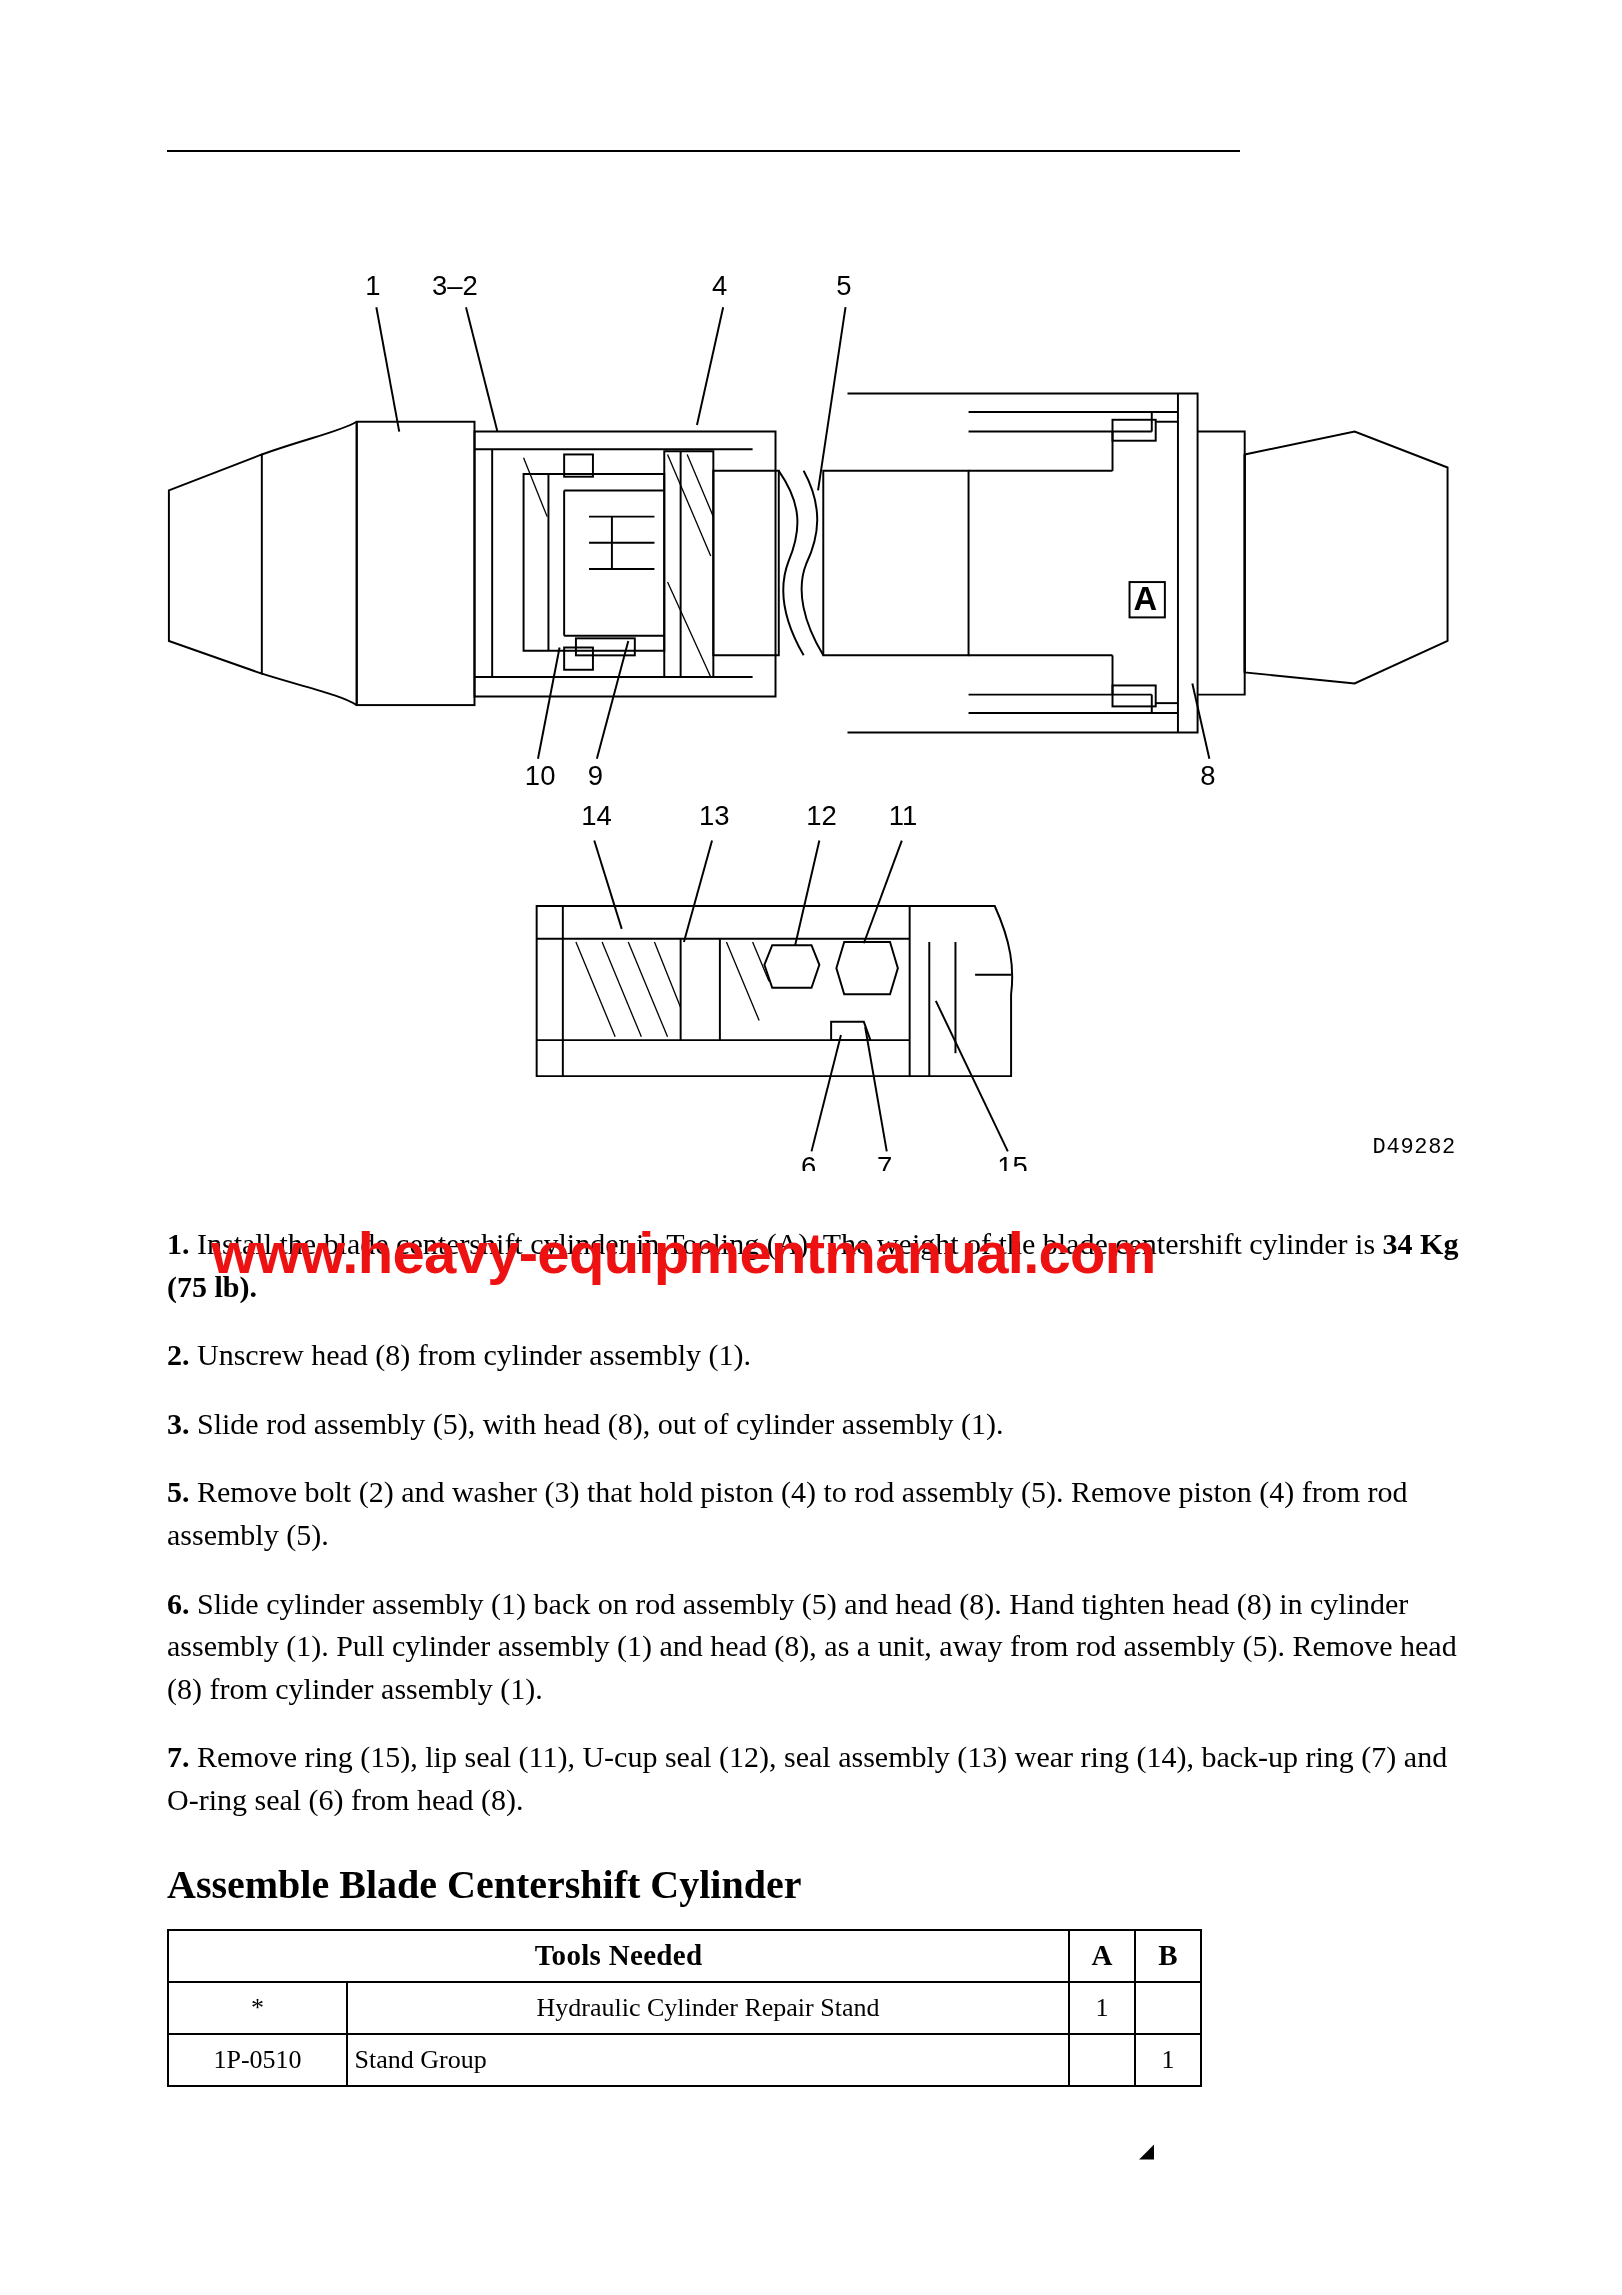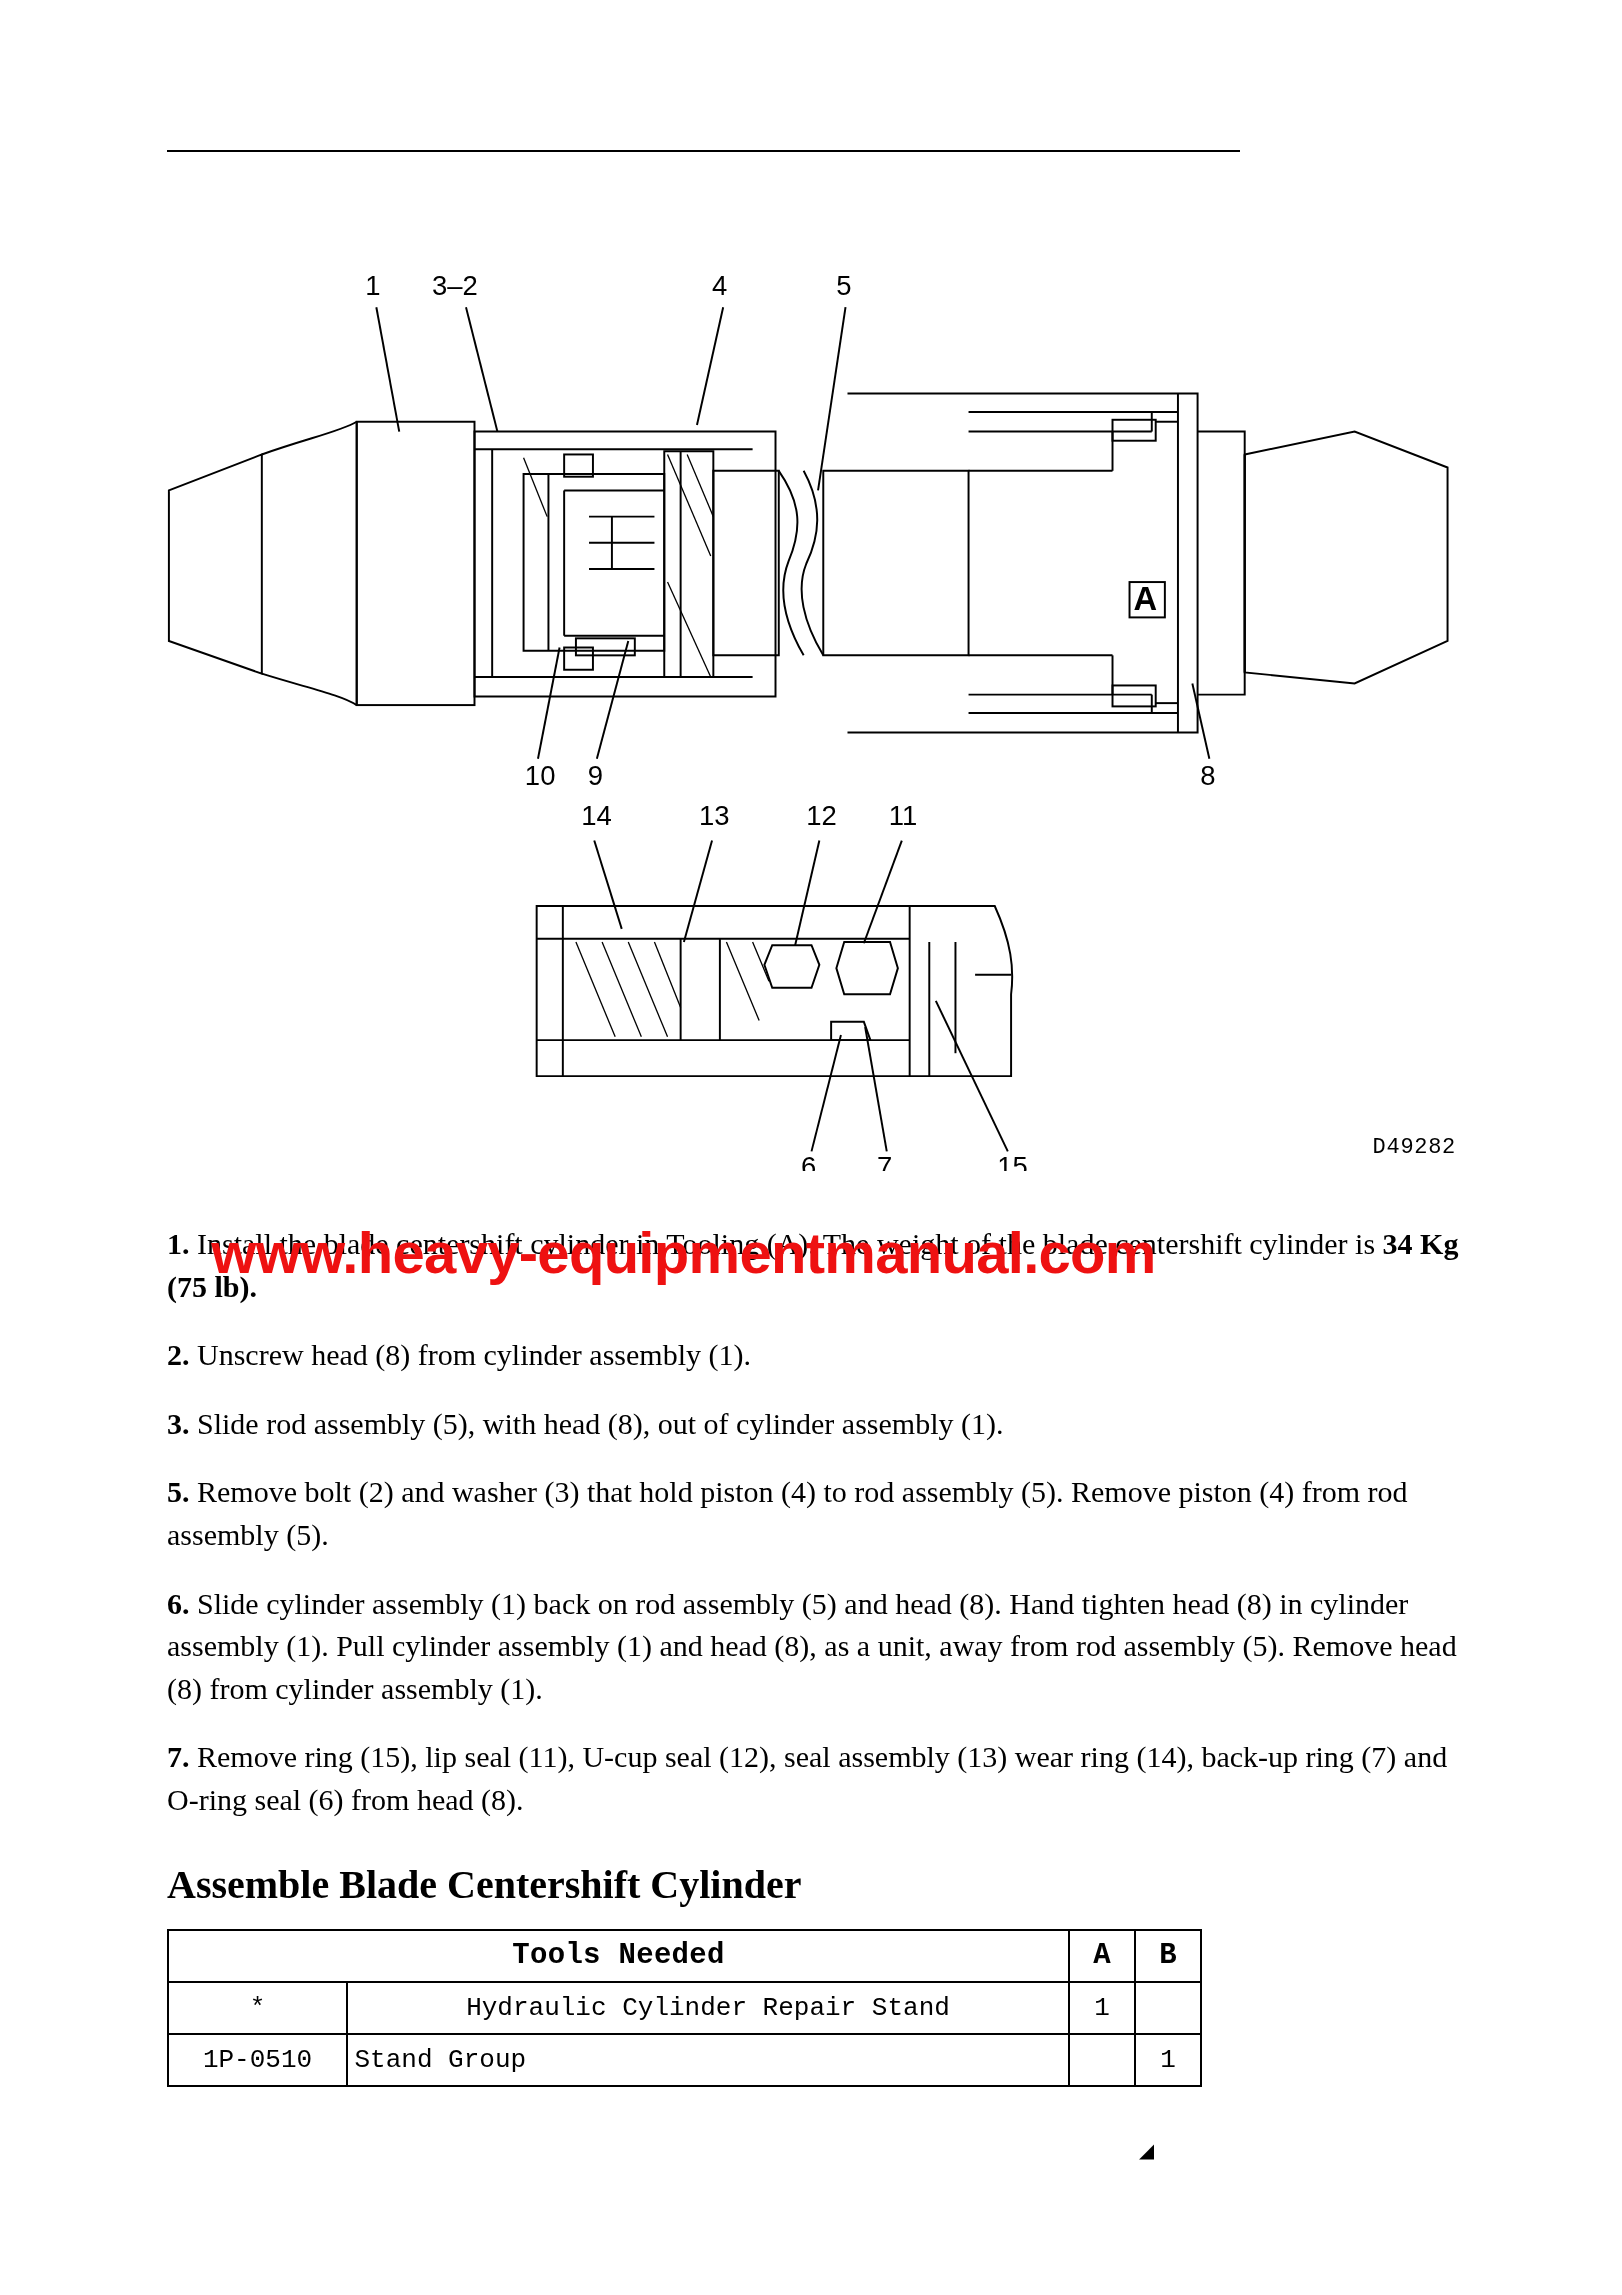--- a/index.html
+++ b/index.html
@@ -87,21 +87,21 @@
     font-family: "Liberation Serif", serif;
     font-weight: bold;
     font-size: 40px;
     margin: 39px 0 21px 0;
   }
 
   
   .tools-table {
     border-collapse: collapse;
     margin-top: 6.5px;
-    font-family: Liberation Mono, monospace;
+    font-family: Liberation Serif, serif;
   }
   .tools-table td, .tools-table th {
     border: 2px solid #000;
     height: 50px;
     font-size: 26px;
     font-weight: normal;
     padding: 0 6.5px;
   }
   .tools-table th.hdr-main {
     width: 870px;

